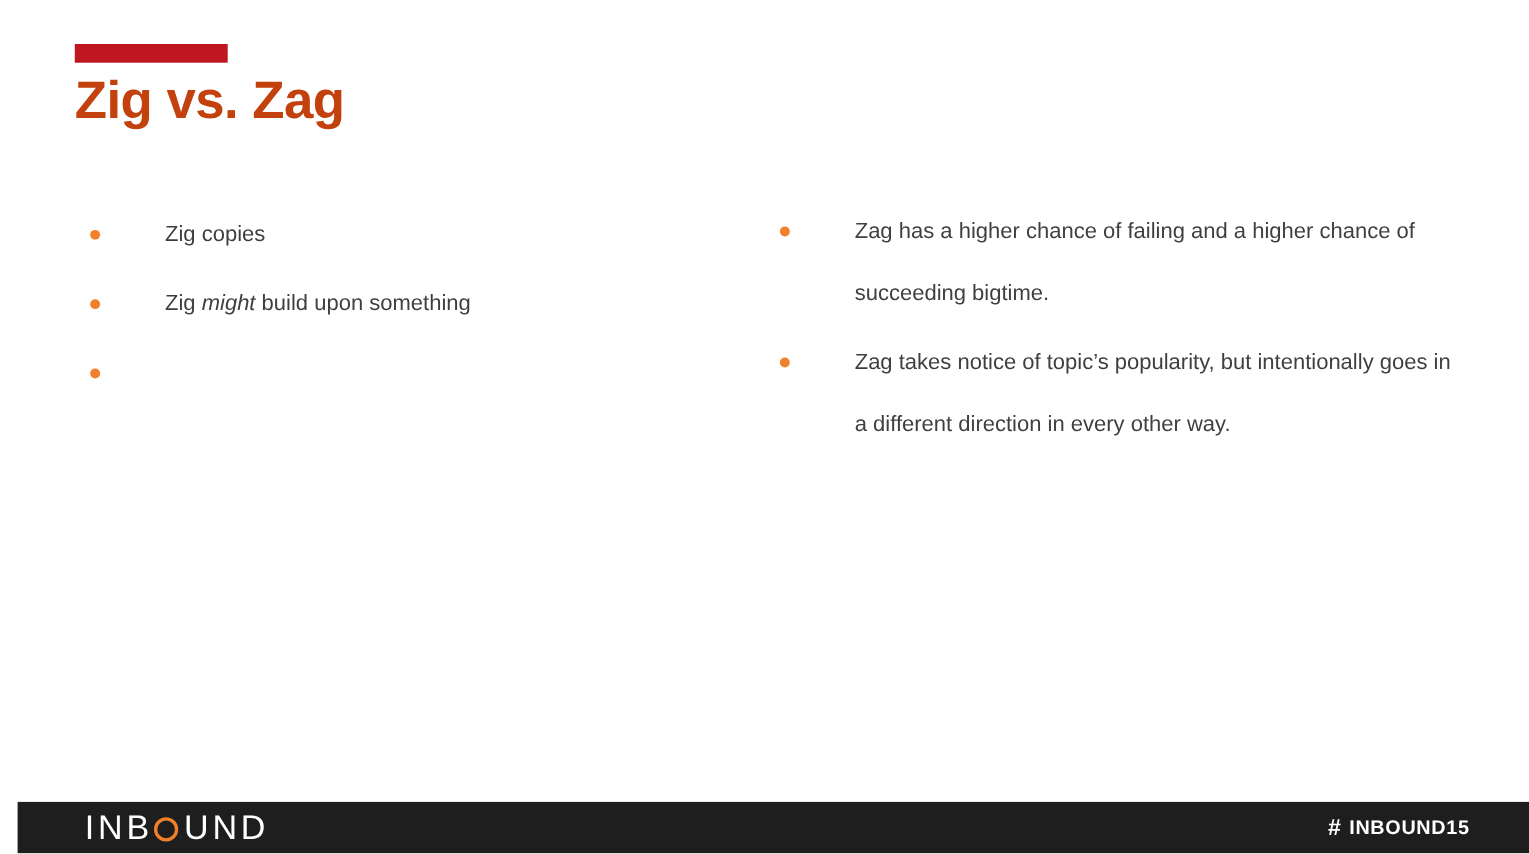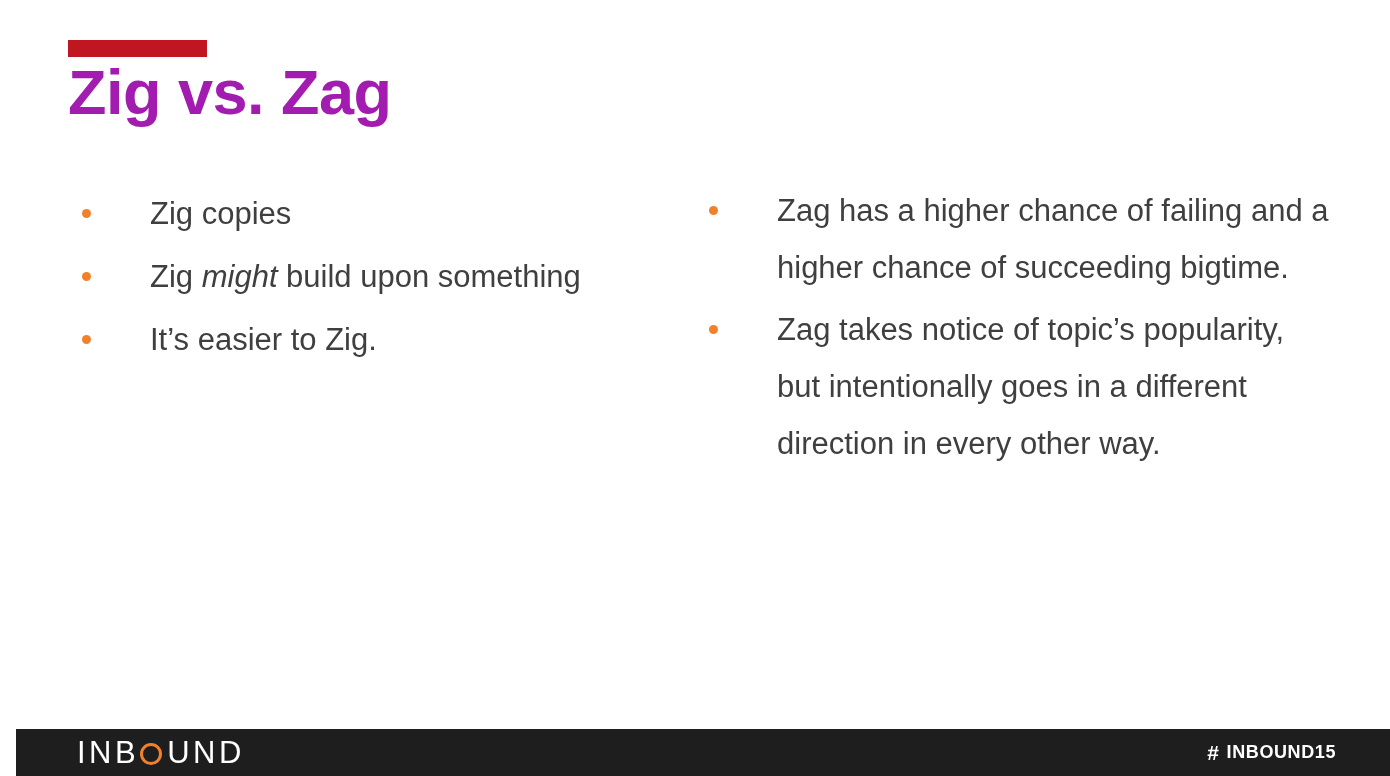--- a/index.html
+++ b/index.html
@@ -29,24 +29,24 @@
   #title-rule {
     width: 139px;
     height: 17px;
     background: #bf1622;
   }
   #slide-title {
     margin: 0;
     padding: 0;
     font-family: "Liberation Sans", sans-serif;
     font-weight: bold;
-    font-size: 63px;
+    font-size: 48px;
     line-height: 70px;
     letter-spacing: -0.5px;
-    color: #a21caf;
+    color: #c2410c;
     white-space: nowrap;
   }
 
   
   #body-columns {
     position: absolute;
     left: 0;
     top: 182px;
     width: 1390px;
     display: flex;
@@ -69,21 +69,21 @@
   ul.bullet-list {
     list-style: none;
     margin: 0;
     padding: 0;
   }
   li.bullet-item {
     position: relative;
     padding-left: 82px;
     color: #3f3f3f;
     font-family: "Liberation Sans", sans-serif;
-    font-size: 31px;
+    font-size: 20px;
   }
   #column-left li.bullet-item {
     line-height: 63px;
     margin-bottom: 0;
   }
   #column-right li.bullet-item {
     line-height: 57px;
     margin-bottom: 5px;
   }
   li.bullet-item .bullet-dot {
@@ -174,21 +174,20 @@
           <li class="bullet-item">
             <span class="bullet-dot"></span>
             <span class="bullet-text">Zig copies</span>
           </li>
           <li class="bullet-item">
             <span class="bullet-dot"></span>
             <span class="bullet-text">Zig <em>might</em> build upon something</span>
           </li>
           <li class="bullet-item">
             <span class="bullet-dot"></span>
-            <span class="bullet-text">It’s easier to Zig.</span>
           </li>
         </ul>
     </div>
 
     <div class="column" id="column-right">
       <ul class="bullet-list" id="list-right">
           <li class="bullet-item">
             <span class="bullet-dot"></span>
             <span class="bullet-text">Zag has a higher chance of failing and a higher chance of succeeding bigtime.</span>
           </li>

